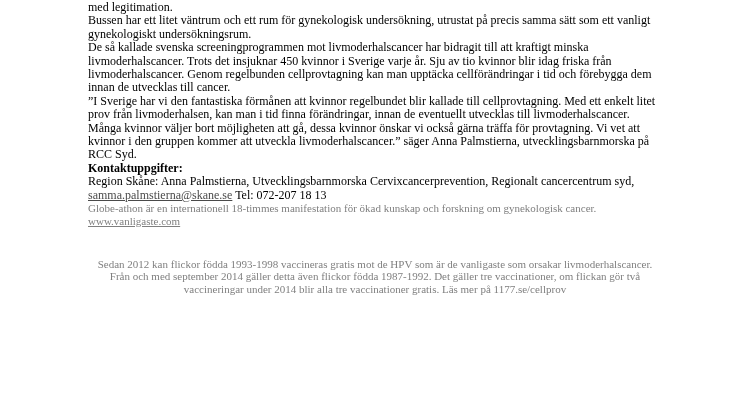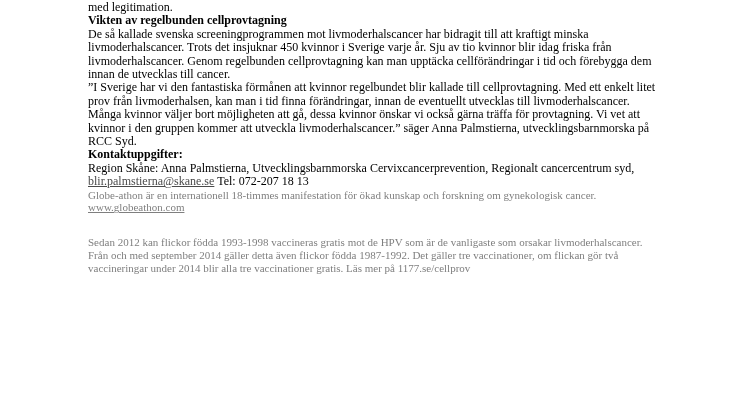--- a/index.html
+++ b/index.html
@@ -49,34 +49,34 @@
   }
   .footnote a.doc-link { color: #7f7f7f; }
 </style>
 </head>
 <body>
 
 <div class="page">
 
   <p class="body-text">med legitimation.</p>
 
+  <p class="body-text">Bussen har ett litet väntrum och ett rum för gynekologisk undersökning, utrustat på precis samma sätt som ett vanligt gynekologiskt undersökningsrum.</p>
 
-  <h3 class="heading para-gap-small">Vikten av regelbunden cellprovtagning</h3>
 
   <p class="body-text">De så kallade svenska screeningprogrammen mot livmoderhalscancer har bidragit till att kraftigt minska livmoderhalscancer. Trots det insjuknar 450 kvinnor i Sverige varje år. Sju av tio kvinnor blir idag friska från livmoderhalscancer. Genom regelbunden cellprovtagning kan man upptäcka cellförändringar i tid och förebygga dem innan de utvecklas till cancer.</p>
 
   <p class="body-text">
     <span class="quote-italic">”I Sverige har vi den fantastiska förmånen att kvinnor regelbundet blir kallade till cellprovtagning. Med ett enkelt litet prov från livmoderhalsen, kan man i tid finna förändringar, innan de eventuellt utvecklas till livmoderhalscancer. Många kvinnor väljer bort möjligheten att gå, dessa kvinnor önskar vi också gärna träffa för provtagning. Vi vet att kvinnor i den gruppen kommer att utveckla livmoderhalscancer.”</span><span class="attribution"> säger Anna Palmstierna, utvecklingsbarnmorska på RCC Syd.</span>
   </p>
 
   <h3 class="heading para-gap-large">Kontaktuppgifter:</h3>
 
   <p class="body-text">
-    <span>Region Skåne: Anna Palmstierna, Utvecklingsbarnmorska Cervixcancerprevention, Regionalt cancercentrum syd, </span><a class="doc-link" href="#">blir.palmstierna@skane.se</a><span> Tel: 072-207 18 13</span>
+    <span>Region Skåne: Anna Palmstierna, Utvecklingsbarnmorska Cervixcancerprevention, Regionalt cancercentrum syd, </span><a class="doc-link" href="#">samma.palmstierna@skane.se</a><span> Tel: 072-207 18 13</span>
   </p>
 
   <p class="footnote para-gap-large">
-    <span>Globe-athon är en internationell 18-timmes manifestation för ökad kunskap och forskning om gynekologisk cancer. </span><a class="doc-link" href="#">www.globeathon.com</a>
+    <span>Globe-athon är en internationell 18-timmes manifestation för ökad kunskap och forskning om gynekologisk cancer. </span><a class="doc-link" href="#">www.vanligaste.com</a>
   </p>
 
-  <p class="footnote para-gap-small" style="margin-top:22px;">Sedan 2012 kan flickor födda 1993-1998 vaccineras gratis mot de HPV som är de vanligaste som orsakar livmoderhalscancer. Från och med september 2014 gäller detta även flickor födda 1987-1992. Det gäller tre vaccinationer, om flickan gör två vaccineringar under 2014 blir alla tre vaccinationer gratis. Läs mer på 1177.se/cellprov</p>
+  <p class="footnote para-gap-small" style="margin-top:30px;text-align:center;">Sedan 2012 kan flickor födda 1993-1998 vaccineras gratis mot de HPV som är de vanligaste som orsakar livmoderhalscancer. Från och med september 2014 gäller detta även flickor födda 1987-1992. Det gäller tre vaccinationer, om flickan gör två vaccineringar under 2014 blir alla tre vaccinationer gratis. Läs mer på 1177.se/cellprov</p>
 
 </div>
 
 </body></html>

